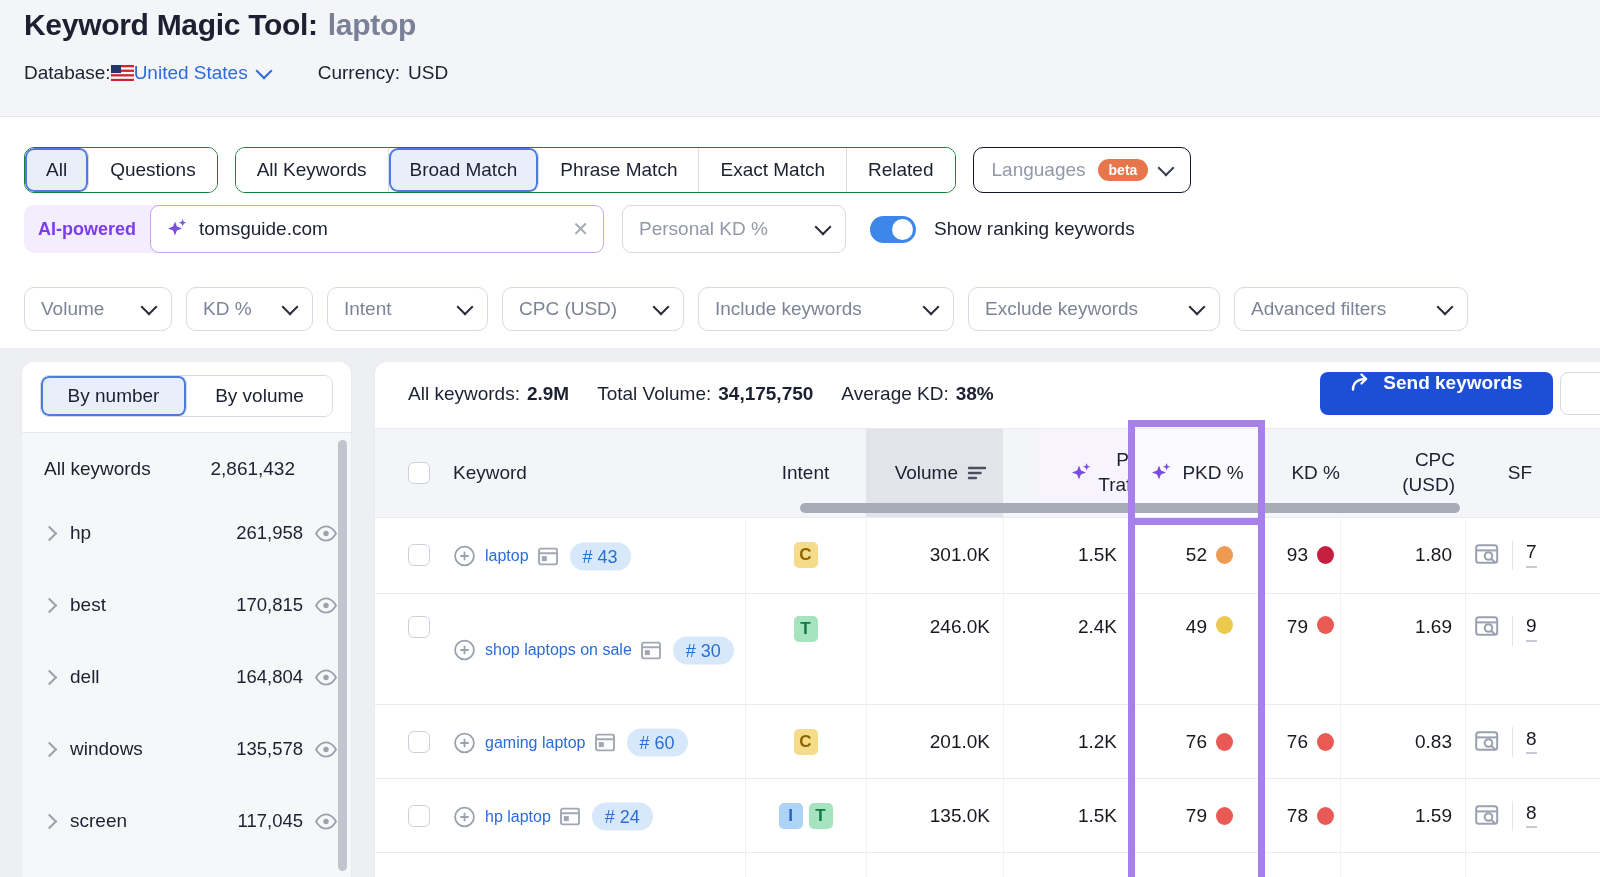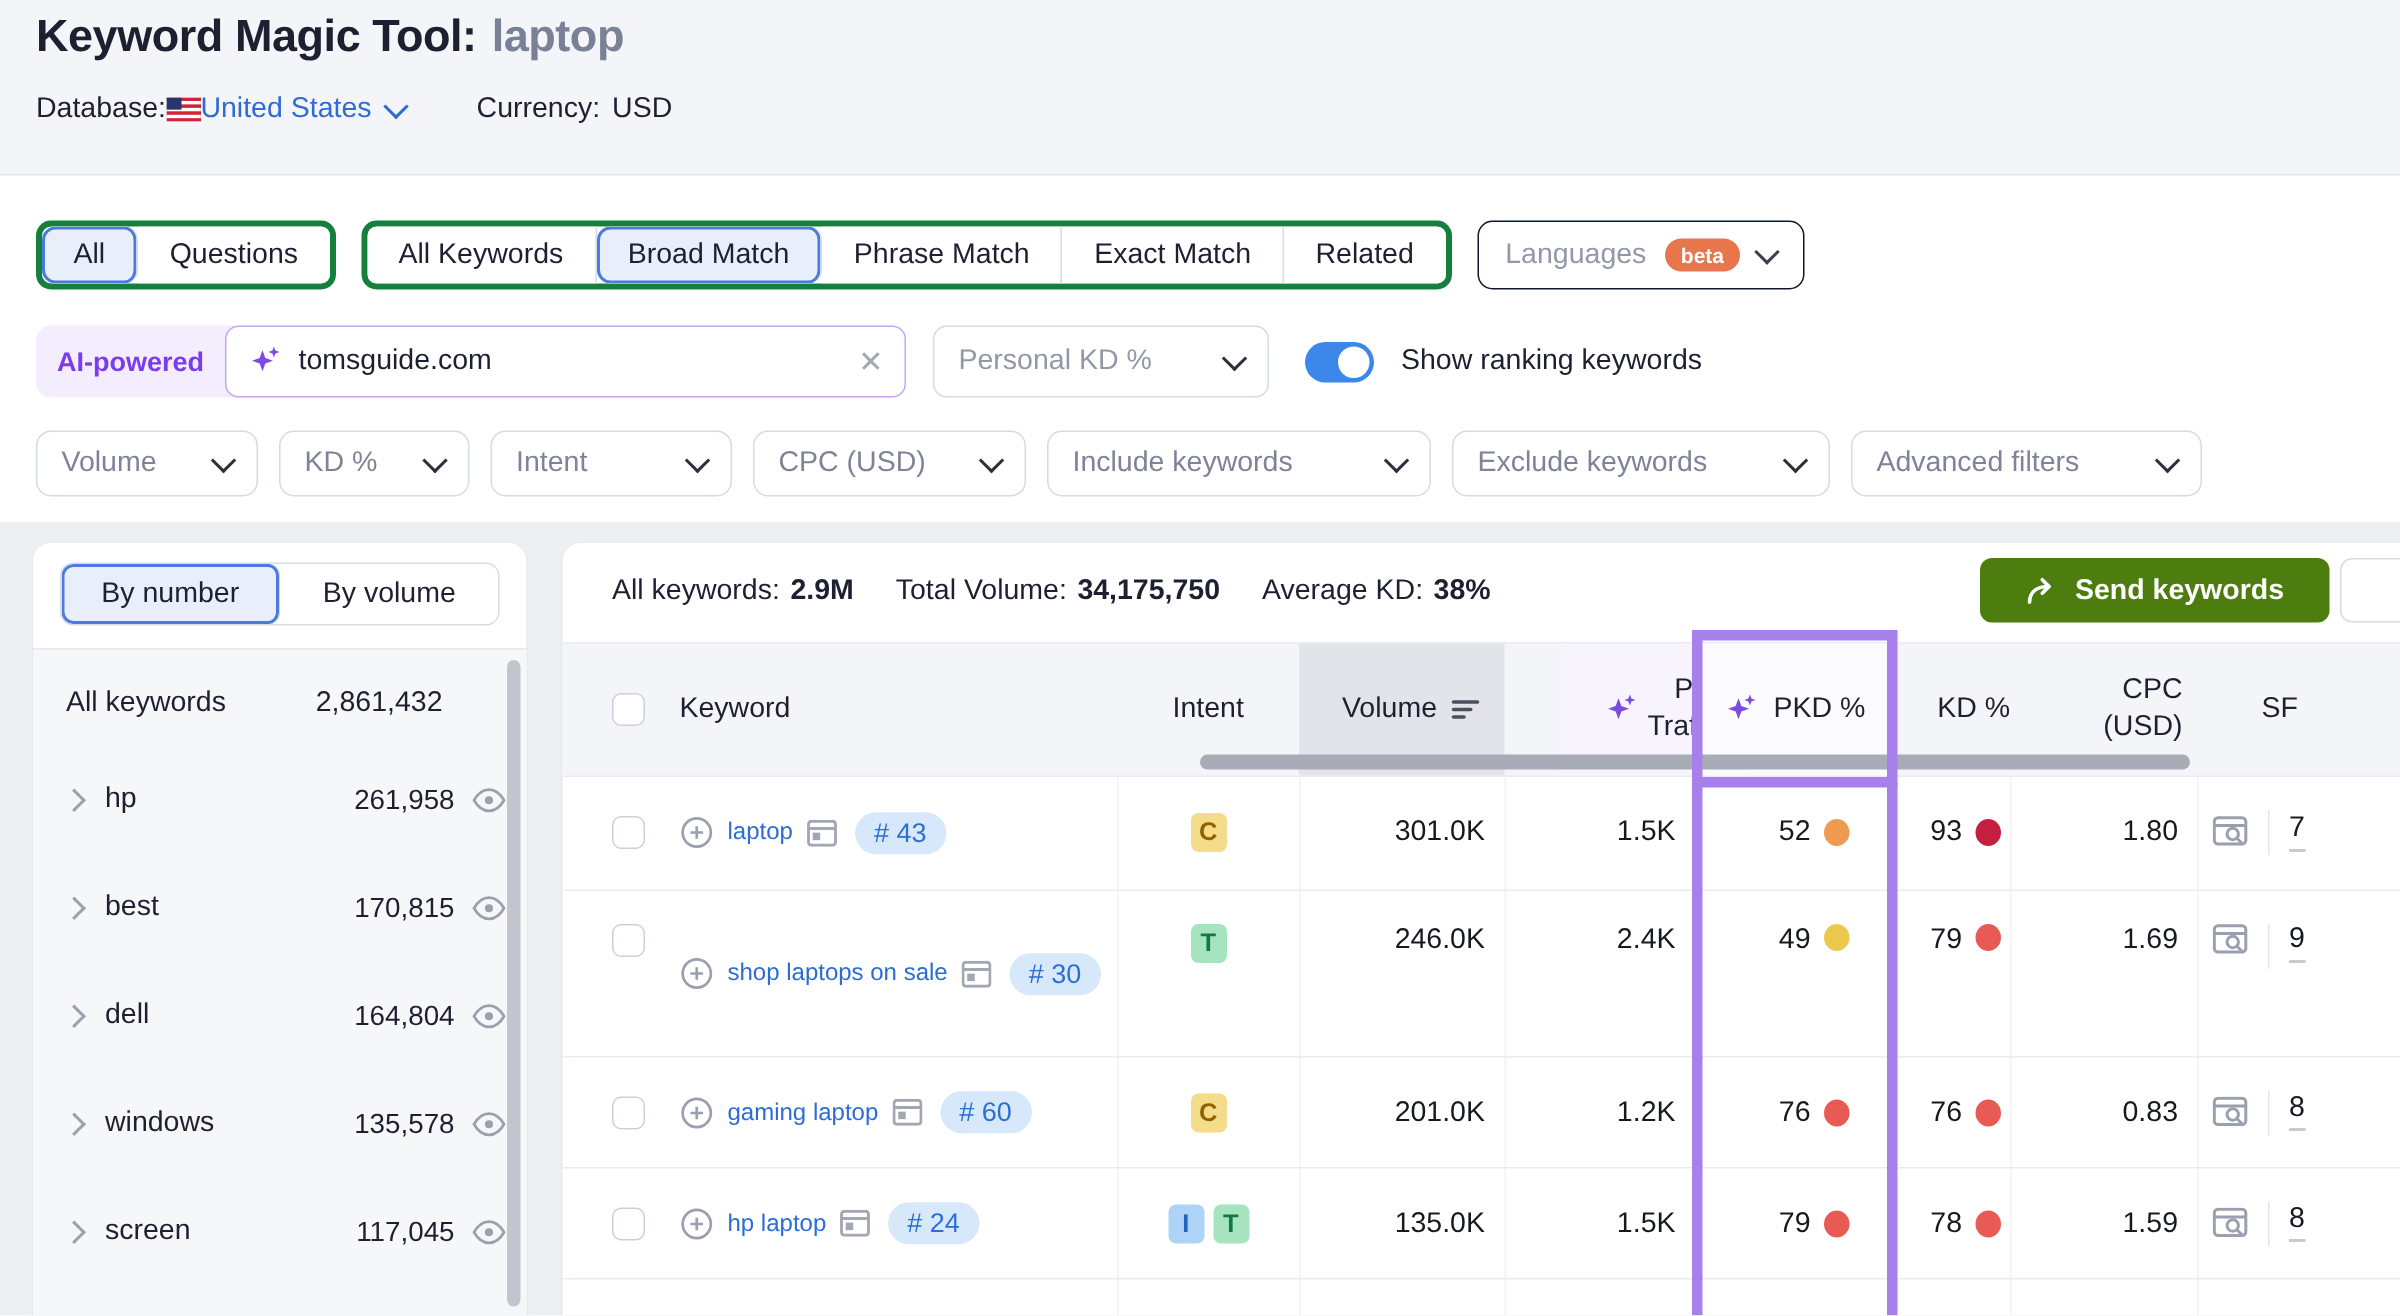--- a/index.html
+++ b/index.html
@@ -8,30 +8,30 @@
   .topbar{position:absolute;left:0;top:0;width:1600px;height:116px;background:#f4f5f8;border-bottom:1px solid #e4e6ec;}
   .title{position:absolute;left:24px;top:8px;font-size:30px;font-weight:700;letter-spacing:-.3px;}
   .title .q{color:#7a8095;margin-left:10px;}
   .subrow{position:absolute;left:24px;top:62px;display:flex;align-items:center;font-size:19px;}
   .dblink{color:#2e6bd6;display:inline-flex;align-items:center;gap:10px;cursor:pointer;}
   .chev{width:10px;height:10px;border-right:2.5px solid currentColor;border-bottom:2.5px solid currentColor;transform:rotate(45deg);margin-top:-5px;display:inline-block;}
   .chevr{width:9px;height:9px;border-right:2.4px solid #9aa0ad;border-bottom:2.4px solid #9aa0ad;transform:rotate(-45deg);display:inline-block;}
   .curr{margin-left:48px;display:inline-flex;gap:8px;}
   
   .tabsrow{position:absolute;left:24px;top:147px;display:flex;align-items:center;gap:17px;}
-  .seg{display:inline-flex;border:4px solid #15803d;border-radius:10px;background:#fff;overflow:hidden;height:46px;box-sizing:border-box;}
+  .seg{display:inline-flex;border:1px solid #15803d;border-radius:10px;background:#fff;overflow:hidden;height:46px;box-sizing:border-box;}
   .seg .tab{display:flex;align-items:center;padding:0 21px;font-size:19px;color:#1c2030;border-right:1px solid #d6dae3;background:#fff;cursor:pointer;box-sizing:border-box;}
   .seg .tab:last-child{border-right:none;}
   .seg .tab.sel{background:#e9eefb;box-shadow:inset 0 0 0 2px #4b7ae0;border-radius:9px;}
   .langbtn{display:inline-flex;align-items:center;height:46px;border:1px solid #0f172a;border-radius:10px;background:#fff;padding:0 18px;gap:12px;box-sizing:border-box;cursor:pointer;}
   .langbtn .lbl{color:#9298a8;font-size:19px;}
   .beta{background:#e8764d;color:#fff;font-size:14px;font-weight:600;border-radius:12px;padding:3px 11px;}
   .langbtn .chev{color:#3a3f4e;}
   
-  .airow{position:absolute;left:24px;top:217px;display:flex;align-items:center;gap:18px;}
+  .airow{position:absolute;left:24px;top:205px;display:flex;align-items:center;gap:18px;}
   .aipill{display:flex;align-items:center;background:#f3edfd;border-radius:10px;height:48px;width:580px;box-sizing:border-box;}
   .ailabel{color:#7b3bef;font-size:18px;font-weight:600;padding:0 14px 0 14px;white-space:nowrap;}
   .aiinput{flex:1;height:48px;background:#fff;border:1.5px solid #c7a6f2;border-radius:9px;display:flex;align-items:center;padding:0 14px;gap:10px;box-sizing:border-box;}
   .aiinput .val{flex:1;font-size:19px;color:#1c2030;}
   .xic{color:#a3a8b4;font-size:20px;cursor:pointer;}
   .pkdsel{display:flex;align-items:center;justify-content:space-between;height:48px;width:224px;border:1px solid #d6dae3;border-radius:9px;background:#fff;padding:0 16px;box-sizing:border-box;color:#9298a8;font-size:19px;cursor:pointer;}
   .pkdsel .chev{color:#2c2f3a;}
   .toggle{width:46px;height:27px;border-radius:14px;background:#3d86ea;position:relative;margin-left:6px;cursor:pointer;}
   .toggle::after{content:"";position:absolute;right:3px;top:3px;width:21px;height:21px;border-radius:50%;background:#fff;}
   .tglbl{font-size:19px;color:#1c2030;}
@@ -54,21 +54,21 @@
   .grow{height:72px;display:flex;align-items:center;padding:0 12px 0 22px;font-size:19px;cursor:pointer;}
   .grow .nm{margin-left:15px;}
   .grow .cnt{margin-left:auto;font-size:18.5px;}
   .grow .eye{margin-left:10px;width:26px;display:flex;justify-content:center;}
   .sscroll{position:absolute;right:4px;top:78px;bottom:6px;width:9px;border-radius:5px;background:#c2c5ce;}
   
   .tablecard{left:375px;top:14px;width:1225px;bottom:0;border-radius:12px 0 0 0;}
   .stats{position:absolute;left:33px;top:10px;height:44px;display:flex;align-items:center;gap:28px;font-size:19px;white-space:nowrap;}
   .stats b{font-weight:700;margin-left:7px;}
   .stat{display:flex;align-items:center;}
-  .sendbtn{position:absolute;left:945px;top:10px;width:233px;height:43px;border-radius:8px;background:#4d7c0f;color:#fff;display:flex;align-items:center;justify-content:center;gap:11px;font-size:19px;font-weight:600;cursor:pointer;}
+  .sendbtn{position:absolute;left:945px;top:10px;width:233px;height:43px;border-radius:8px;background:#1d4ed8;color:#fff;display:flex;justify-content:center;gap:11px;font-size:19px;font-weight:600;cursor:pointer;}
   .partialbtn{position:absolute;left:1185px;top:10px;width:48px;height:43px;background:#fff;border:1px solid #d6dae3;border-radius:8px;box-sizing:border-box;}
   .thead{position:absolute;left:0;top:66px;right:0;height:88px;background:#f4f5f8;border-top:1px solid #e9ebf0;border-bottom:1px solid #e9ebf0;font-size:19px;box-sizing:content-box;}
   .hc{position:absolute;top:0;bottom:0;display:flex;align-items:center;box-sizing:border-box;}
   .h-cb{left:33px;}
   .h-kw{left:78px;}
   .h-int{left:370px;width:121px;justify-content:center;}
   .h-vol{left:491px;width:137px;background:#e3e4ea;justify-content:flex-end;padding-right:16px;gap:9px;}
   .h-pot{left:664px;width:125px;background:#f8f4fd;justify-content:space-between;padding:0 14px 0 30px;}
   .h-pot .t2{text-align:right;line-height:1.3;}
   .h-pkd{left:753px;width:137px;background:#fbfafe;justify-content:center;gap:9px;}

